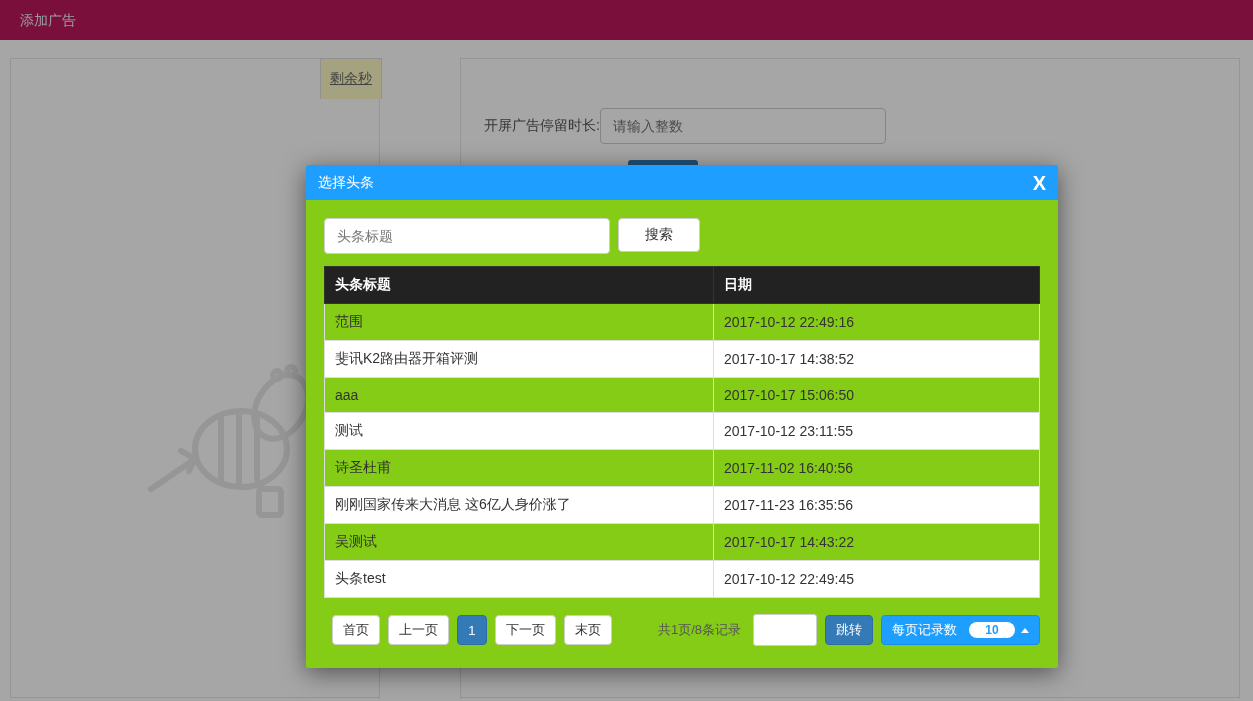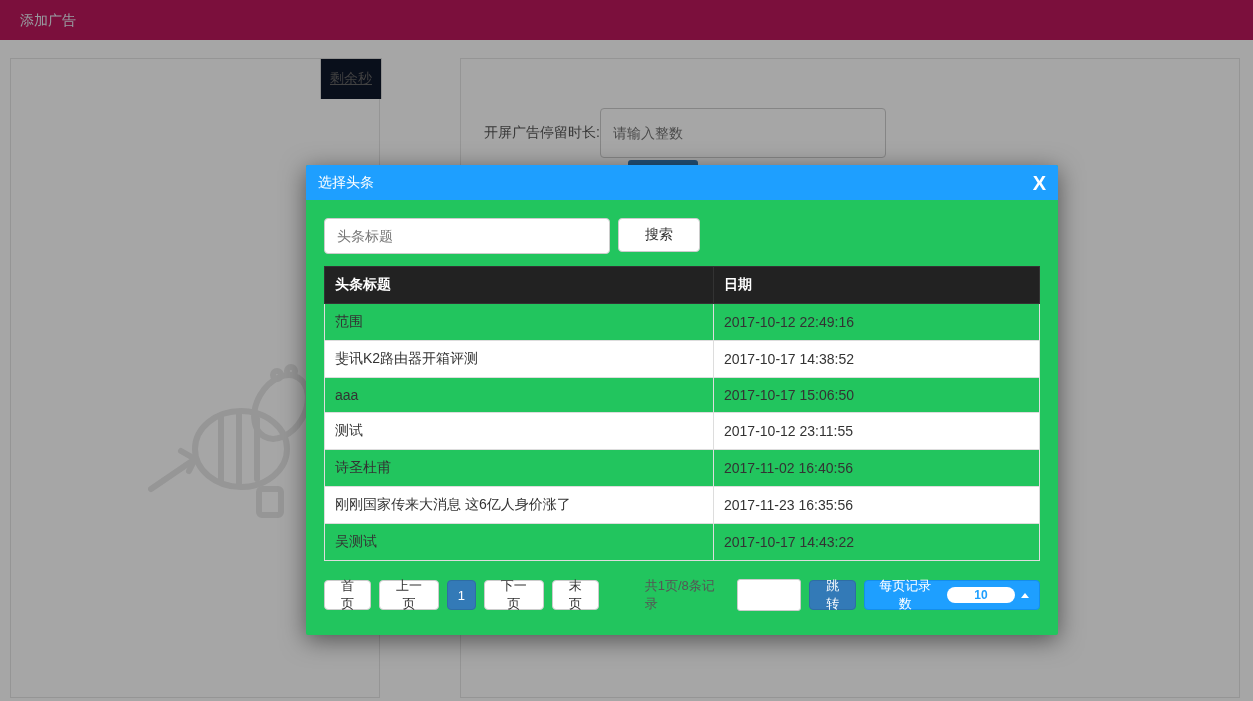--- a/index.html
+++ b/index.html
@@ -48,21 +48,21 @@
     width: 200px; height: 200px;
     opacity: 0.25;
   }
 
   .bg-tabbar {
     position: absolute;
     left: 320px; top: 58px;
     width: 60px; height: 40px;
     line-height: 38px;
     text-align: center;
-    background: #0f172a;
+    background: #fef9c3;
     border: 1px solid #ddd;
     border-bottom: none;
     color: #666;
     text-decoration: underline;
   }
 
   .bg-panel {
     position: absolute;
     left: 460px; top: 58px;
     width: 780px; height: 640px;
@@ -74,21 +74,21 @@
     position: absolute;
     left: 484px; top: 108px;
     width: 420px;
     display: flex;
     align-items: center;
     gap: 0;
     color: #555;
   }
   .bg-formrow input {
     height: 34px; width: 260px;
-    padding: 7px 12px;
+    padding: 0 12px;
     border: 1px solid #ccc;
     border-radius: 4px;
     font-size: 14px;
     color:#a16207;
   }
   .bg-btnstub {
     position: absolute;
     left: 628px; top: 160px;
     width: 70px; height: 10px;
     background: #337ab7;
@@ -99,21 +99,21 @@
   .dim {
     position: absolute; left:0; top:0; width:1253px; height:701px;
     background: rgba(0,0,0,0.35);
   }
 
   
   .modal {
     position: absolute;
     left: 306px; top: 165px;
     width: 752px;
-    background: #22c55e;
+    background: #84cc16;
     border-radius: 2px;
     box-shadow: 0 5px 25px rgba(0,0,0,0.5);
     overflow: hidden;
   }
   .modal-header {
     height: 35px;
     background: #1e9fff;
     color: #fff;
     display: flex;
     align-items: center;
@@ -216,21 +216,21 @@
   .pager input.jump {
     width: 50px; height: 30px;
     border: 1px solid #ccc;
     border-radius: 3px;
     padding: 0 6px;
     font-size: 13px;
   }
   .badge {
     display: inline-block;
     min-width: 20px;
-    padding: 1px 24px;
+    padding: 1px 13px;
     font-size: 12px;
     font-weight: bold;
     color: #1e9fff;
     background: #fff;
     border-radius: 10px;
     text-align: center;
     margin-left: 12px;
   }
   .caret-up {
     display: inline-block;
@@ -317,20 +317,24 @@
             <td>诗圣杜甫</td>
             <td>2017-11-02 16:40:56</td>
           </tr>
         <tr>
             <td>刚刚国家传来大消息 这6亿人身价涨了</td>
             <td>2017-11-23 16:35:56</td>
           </tr>
         <tr>
             <td>吴测试</td>
             <td>2017-10-17 14:43:22</td>
+          </tr>
+        <tr>
+            <td>头条test</td>
+            <td>2017-10-12 22:49:45</td>
           </tr>
       </tbody>
     </table>
 
     <div class="pager">
       <button class="btn btn-sm">首页</button>
       <button class="btn btn-sm">上一页</button>
       <button class="btn btn-sm btn-primary page-num">1</button>
       <button class="btn btn-sm">下一页</button>
       <button class="btn btn-sm">末页</button>

